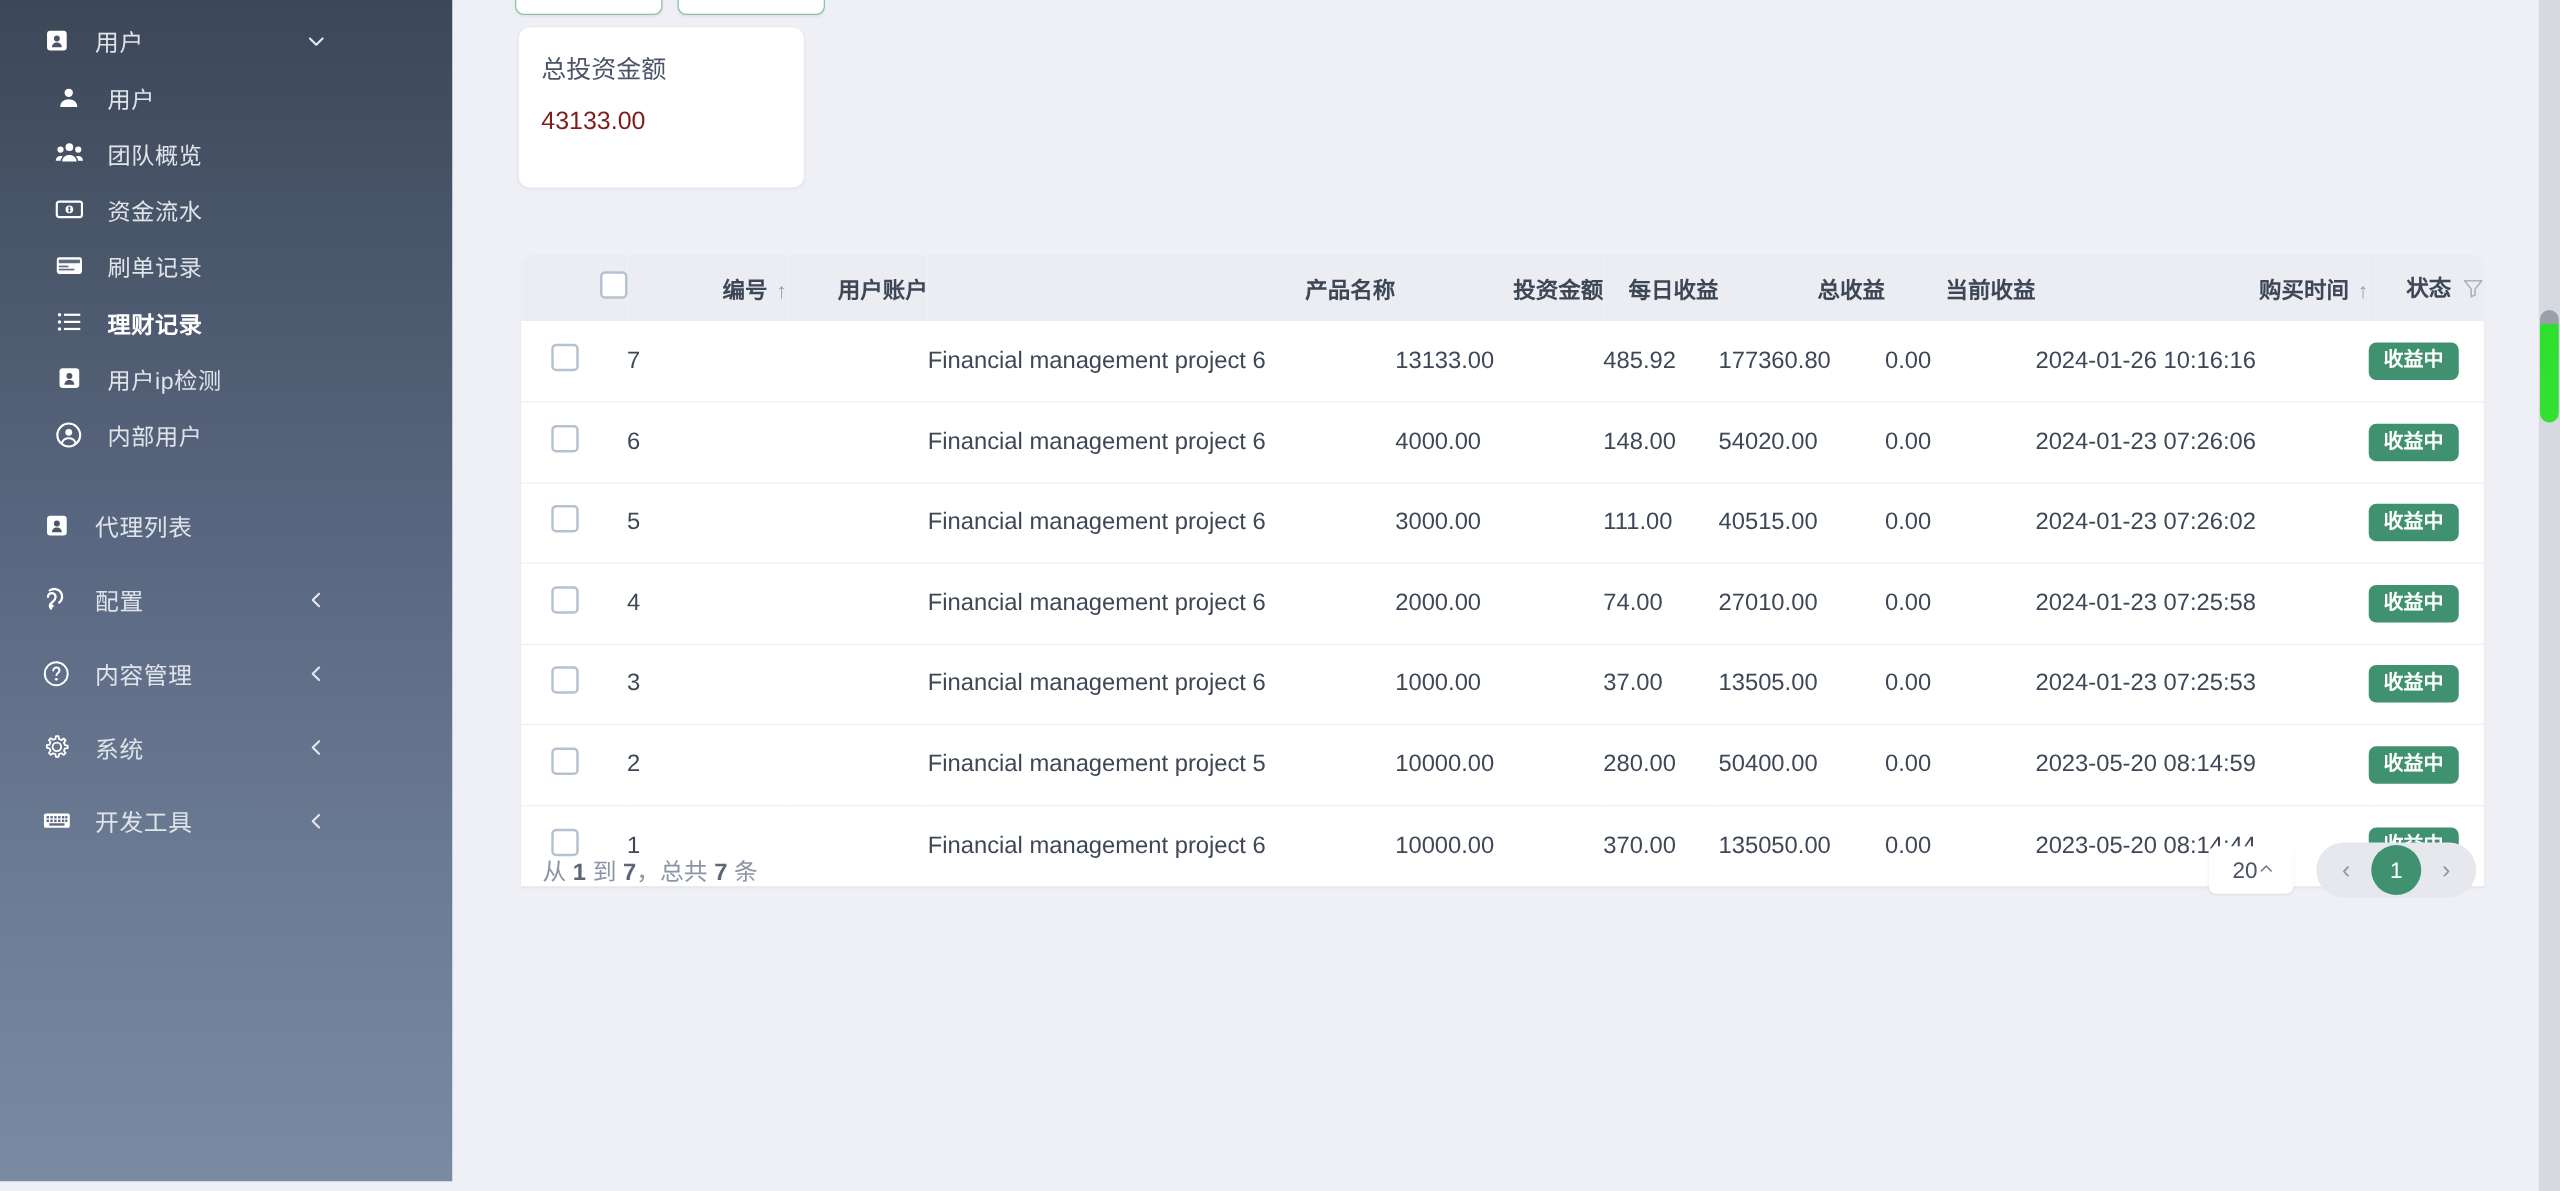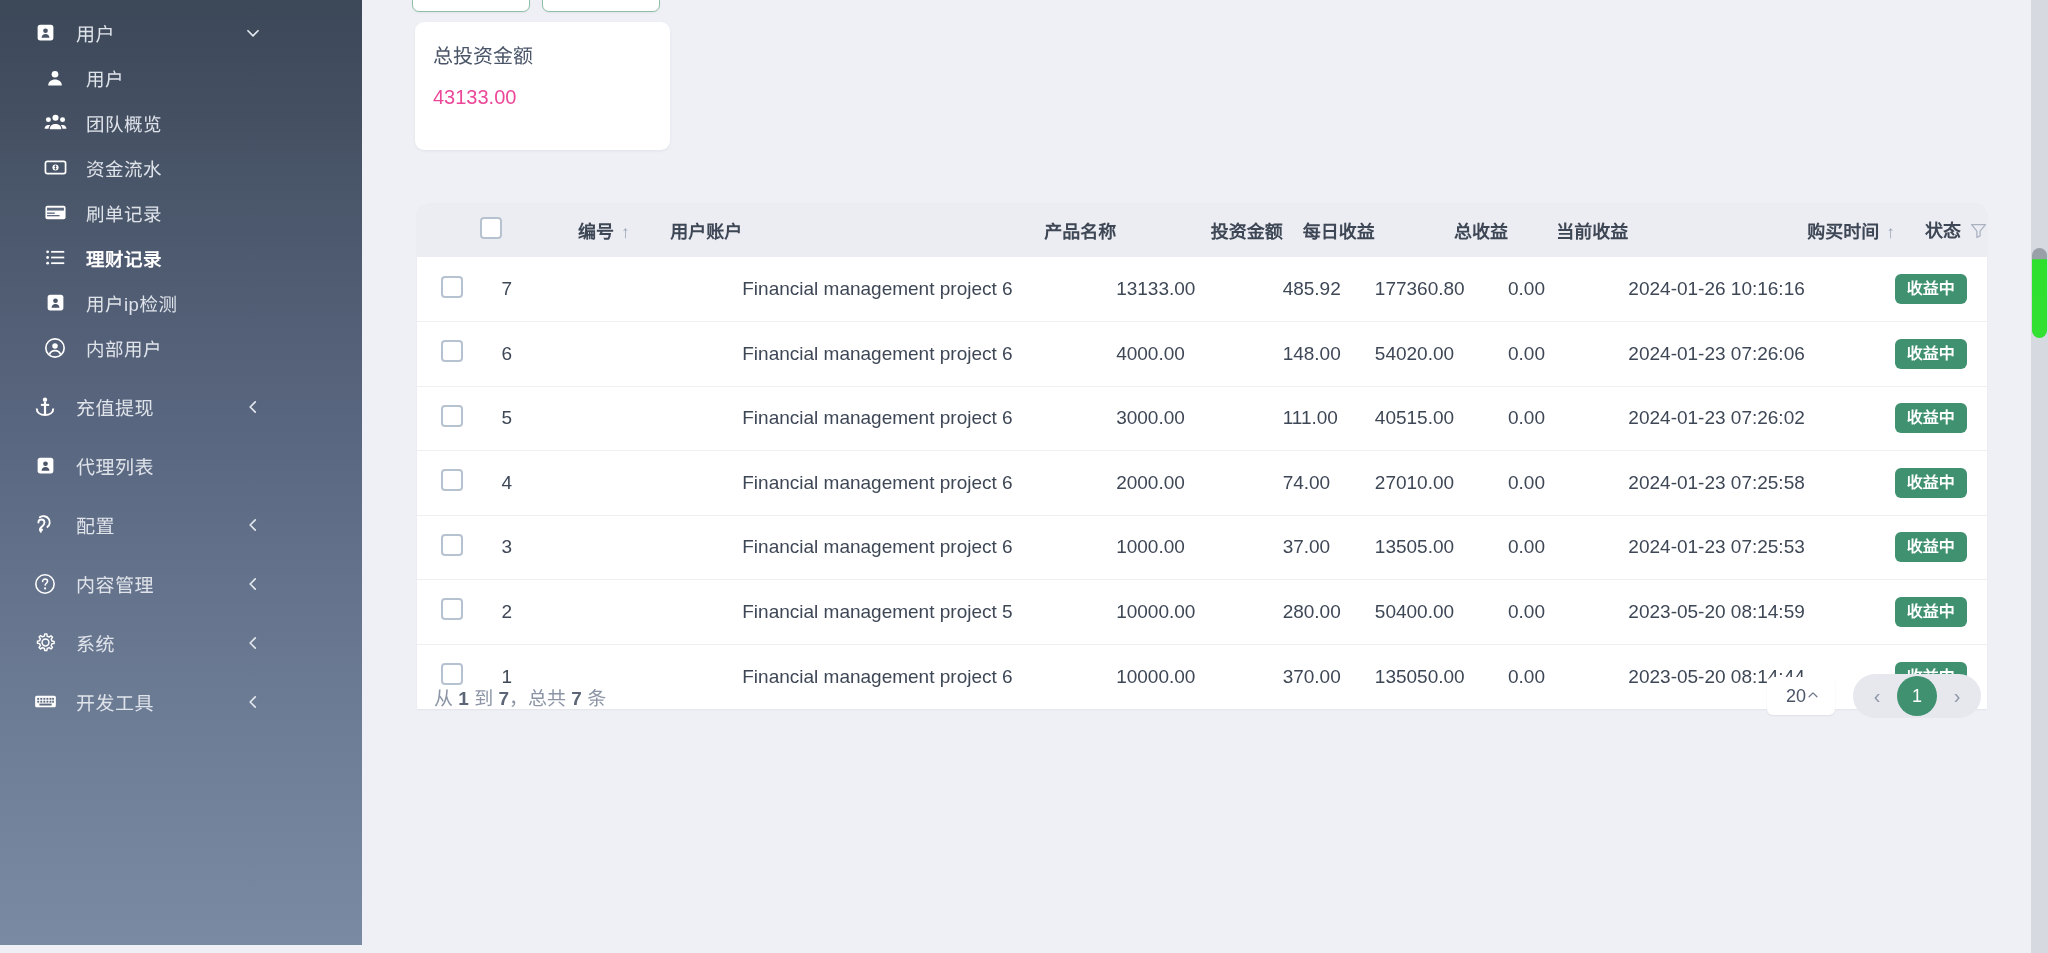--- a/index.html
+++ b/index.html
@@ -69,28 +69,28 @@
     width: 118px; height: 44px;
     background: #ffffff;
     border: 1px solid #8fbfa6;
     border-radius: 7px;
     box-shadow: 0 1px 2px rgba(0,0,0,.05);
   }
 
   
   .stat-card {
     position: absolute; left: 53px; top: 22px;
-    width: 255px; height: 128px;
+    width: 228px; height: 128px;
     background: #ffffff;
     border-radius: 9px;
     box-shadow: 0 1px 3px rgba(17,24,39,.06);
     padding: 22px 0 0 18px;
   }
   .stat-title { font-size: 20px; color: #4a5568; line-height: 1.2; }
-  .stat-value { font-size: 20px; color: #ec4899; margin-top: 18px; }
+  .stat-value { font-size: 20px; color: #7f1d1d; margin-top: 18px; }
 
   
   .table-card {
     position: absolute; left: 55px; top: 203px;
     width: 1570px;
     background: #ffffff;
     border-radius: 10px 10px 0 0;
     box-shadow: 0 1px 2px rgba(17,24,39,.05);
     overflow: hidden;
   }
@@ -298,36 +298,20 @@
         <span class="nav-ico">
           <svg width="22" height="22" viewBox="0 0 24 24">
             <circle cx="12" cy="12" r="10" fill="none" stroke="#ffffff" stroke-width="1.8"></circle>
             <circle cx="12" cy="9.7" r="3" fill="#ffffff"></circle>
             <path d="M6 19.2c.8-2.8 3.1-4.3 6-4.3s5.2 1.5 6 4.3" fill="none" stroke="#ffffff" stroke-width="1.8"></path>
           </svg>
         </span>
         <span class="nav-label">内部用户</span>
       </div>
       <div class="nav-gap"></div>
-      <div class="nav-item">
-        <span class="nav-ico">
-          <svg width="22" height="22" viewBox="0 0 24 24">
-            <circle cx="12" cy="4" r="2.4" fill="#ffffff"></circle>
-            <rect x="10.8" y="6.4" width="2.4" height="14" fill="#ffffff"></rect>
-            <rect x="7.5" y="8.6" width="9" height="2.2" fill="#ffffff"></rect>
-            <path d="M3 13.5c0 4.6 4 7.2 9 7.2s9-2.6 9-7.2" fill="none" stroke="#ffffff" stroke-width="2.2"></path>
-          </svg>
-        </span>
-        <span class="nav-label">充值提现</span>
-        <span class="nav-arrow">
-          <svg width="18" height="18" viewBox="0 0 16 16">
-            <path d="M10 3.5L5.5 8 10 12.5" fill="none" stroke="#e3e7ee" stroke-width="1.5" stroke-linecap="round" stroke-linejoin="round"></path>
-          </svg>
-        </span>
-      </div>
       <div class="nav-gap"></div>
       <div class="nav-item">
         <span class="nav-ico">
           <svg width="21" height="21" viewBox="0 0 24 24">
             <rect x="3" y="3" width="18" height="18" rx="3" fill="#ffffff"></rect>
             <circle cx="12" cy="10" r="2.7" fill="#4a5568"></circle>
             <path d="M7.5 18c0-2.6 2-4.2 4.5-4.2s4.5 1.6 4.5 4.2z" fill="#4a5568"></path>
           </svg>
         </span>
         <span class="nav-label">代理列表</span>

